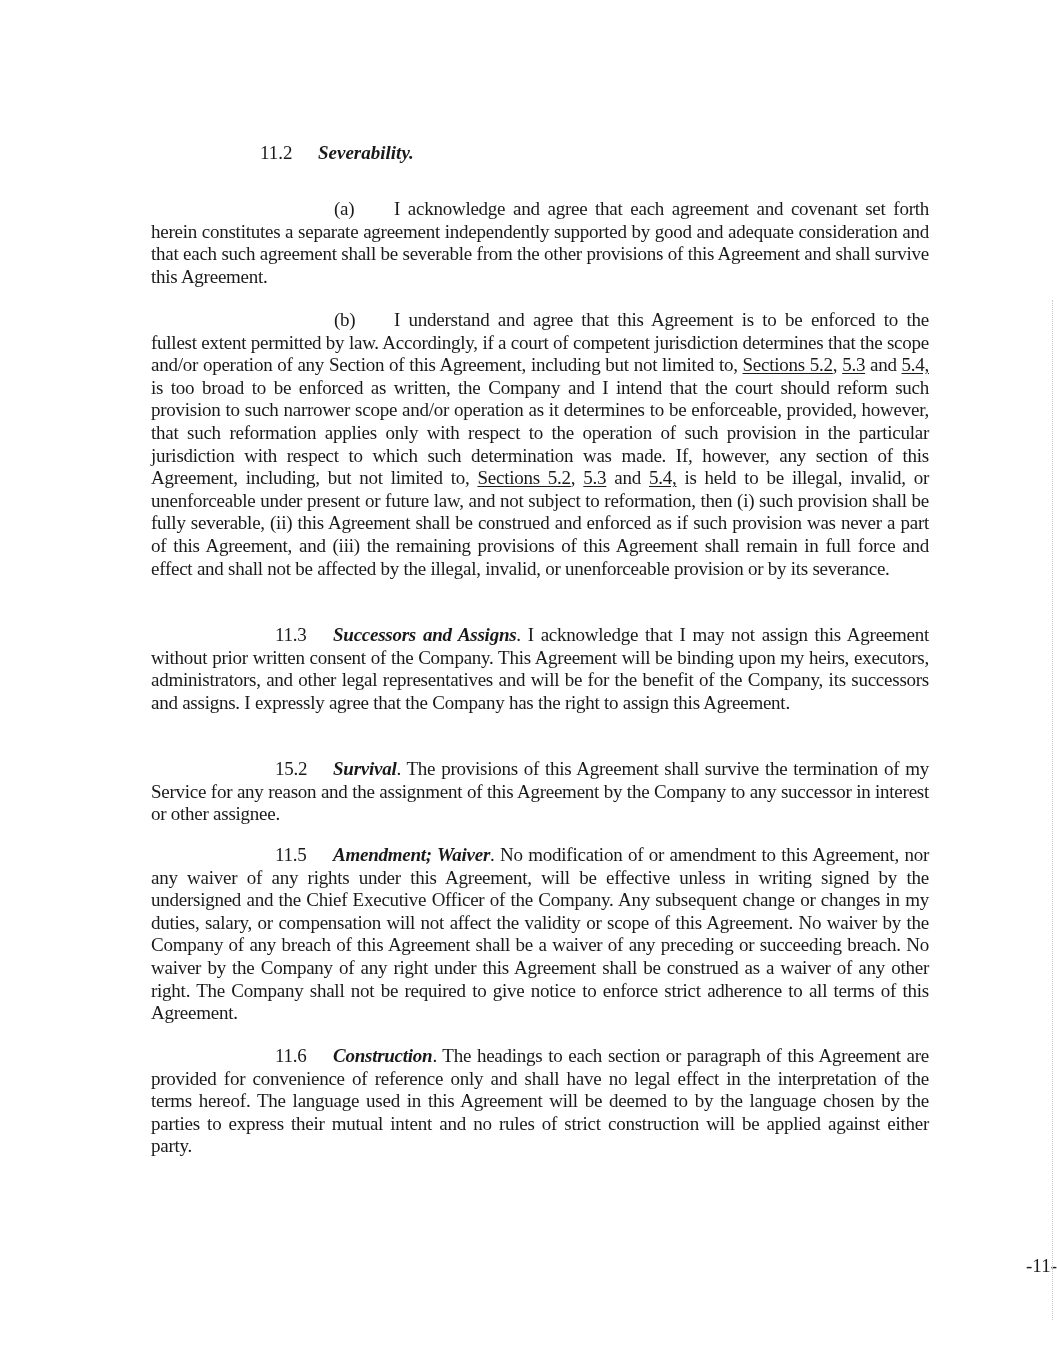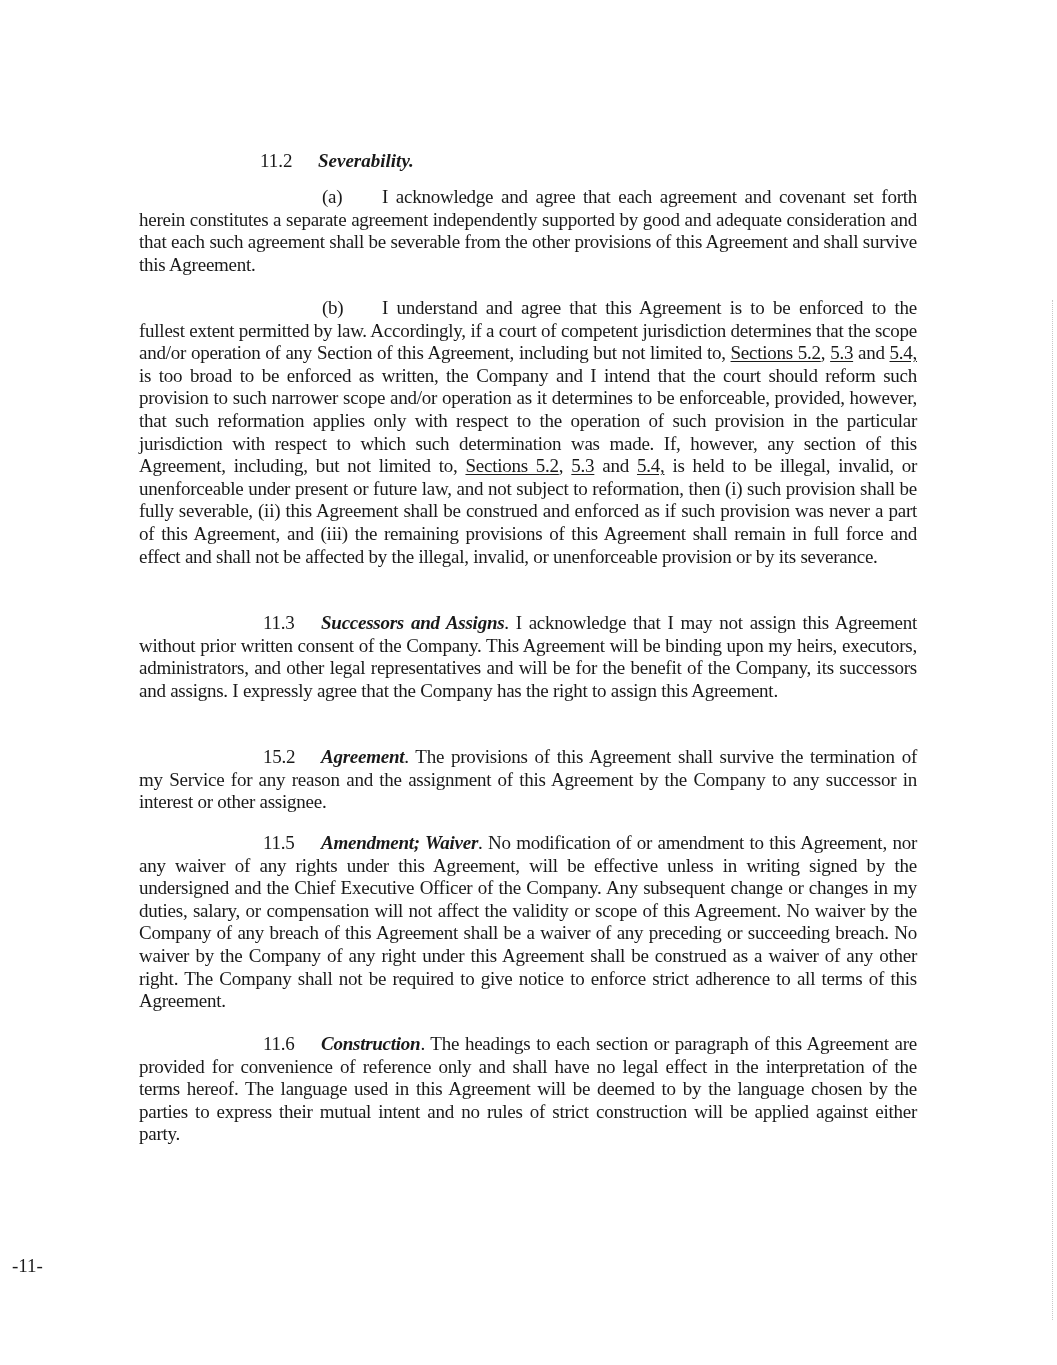--- a/index.html
+++ b/index.html
@@ -11,35 +11,35 @@
     .page {
       position: absolute; left: 0; top: 0; width: 1057px; height: 1365px;
     }
     .content {
       position: absolute; left: 135px; top: 0; width: 778px;
       font-size: 19px; line-height: 22.6px;
       letter-spacing: -0.25px;
     }
     .heading {
       position: absolute; left: 260px; top: 142px;
-      font-size: 19px; line-height: 22px; margin-top: 8px;
+      font-size: 19px; line-height: 22px;
     }
     .num { display: inline-block; width: 58px; }
     .title { font-weight: bold; font-style: italic; }
     p.para {
-      position: absolute; left: 0; width: 778px; margin: 4px;
+      position: absolute; left: 0; width: 778px; margin: 16px;
       text-align: justify; text-align-last: left; font-family: Liberation Serif, serif;
     }
     .indent-sub { display: inline-block; width: 183px; }
     .indent-sec { display: inline-block; width: 124px; }
     .label-sub { display: inline-block; width: 60px; }
     .ref { text-decoration: underline; text-underline-offset: 2px; }
     .footer {
       position: absolute; left: 0; width: 1057px; top: 1255px;
-      text-align: left; font-size: 19px; padding-left: 12px; box-sizing: border-box;
+      text-align: right; font-size: 19px; padding-left: 12px; box-sizing: border-box;
     }
     .scan-edge {
       position: absolute; left: 1052px; top: 300px; width: 0; height: 1020px;
       border-left: 1px dotted #c8c8c8;
     }
   </style>
 </head>
 <body>
 
 <div class="page">
@@ -49,21 +49,21 @@
   </div>
 
   <div class="content">
 
     <p class="para" style="top:182px;"><span class="indent-sub"></span><span class="label-sub">(a)</span><span>I acknowledge and agree that each agreement and covenant set forth herein constitutes a separate agreement independently supported by good and adequate consideration and that each such agreement shall be severable from the other provisions of this Agreement and shall survive this Agreement.</span></p>
 
     <p class="para" style="top:293px;"><span class="indent-sub"></span><span class="label-sub">(b)</span><span>I understand and agree that this Agreement is to be enforced to the fullest extent permitted by law.  Accordingly, if a court of competent jurisdiction determines that the scope and/or operation of any Section of this Agreement, including but not limited to, </span><span class="ref">Sections 5.2</span><span>, </span><span class="ref">5.3</span><span> and </span><span class="ref">5.4,</span><span> is too broad to be enforced as written, the Company and I intend that the court should reform such provision to such narrower scope and/or operation as it determines to be enforceable, provided, however, that such reformation applies only with respect to the operation of such provision in the particular jurisdiction with respect to which such determination was made. If, however, any section of this Agreement, including, but not limited to,  </span><span class="ref">Sections 5.2</span><span>, </span><span class="ref">5.3</span><span> and </span><span class="ref">5.4,</span><span> is held to be illegal, invalid, or unenforceable under present or future law, and not subject to reformation, then (i) such provision shall be fully severable, (ii) this Agreement shall be construed and enforced as if such provision was never a part of this Agreement, and (iii) the remaining provisions of this Agreement shall remain in full force and effect and shall not be affected by the illegal, invalid, or unenforceable provision or by its severance.</span></p>
 
     <p class="para" style="top:608px;"><span class="indent-sec"></span><span class="num">11.3</span><span class="title">Successors and Assigns</span><span>.  I acknowledge that I may not assign this Agreement without prior written consent of the Company.  This Agreement will be binding upon my heirs, executors, administrators, and other legal representatives and will be for the benefit of the Company, its successors and assigns.  I expressly agree that the Company has the right to assign this Agreement.</span></p>
 
-    <p class="para" style="top:742px;"><span class="indent-sec"></span><span class="num">15.2</span><span class="title">Agreement</span><span>.  The provisions of this Agreement shall survive the termination of my Service for any reason and the assignment of this Agreement by the Company to any successor in interest or other assignee.</span></p>
+    <p class="para" style="top:742px;"><span class="indent-sec"></span><span class="num">15.2</span><span class="title">Survival</span><span>.  The provisions of this Agreement shall survive the termination of my Service for any reason and the assignment of this Agreement by the Company to any successor in interest or other assignee.</span></p>
 
     <p class="para" style="top:828px;"><span class="indent-sec"></span><span class="num">11.5</span><span class="title">Amendment; Waiver</span><span>.  No modification of or amendment to this Agreement, nor any waiver of any rights under this Agreement, will be effective unless in writing signed by the undersigned and the Chief Executive Officer of the Company.  Any subsequent change or changes in my duties, salary, or compensation will not affect the validity or scope of this Agreement.  No waiver by the Company of any breach of this Agreement shall be a waiver of any preceding or succeeding breach.  No waiver by the Company of any right under this Agreement shall be construed as a waiver of any other right.  The Company shall not be required to give notice to enforce strict adherence to all terms of this Agreement.</span></p>
 
     <p class="para" style="top:1029px;"><span class="indent-sec"></span><span class="num">11.6</span><span class="title">Construction</span><span>.  The headings to each section or paragraph of this Agreement are provided for convenience of reference only and shall have no legal effect in the interpretation of the terms hereof.  The language used in this Agreement will be deemed to by the language chosen by the parties to express their mutual intent and no rules of strict construction will be applied against either party.</span></p>
 
   </div>
 
   <div class="footer">-11-</div>
 
   <div class="scan-edge"></div>

